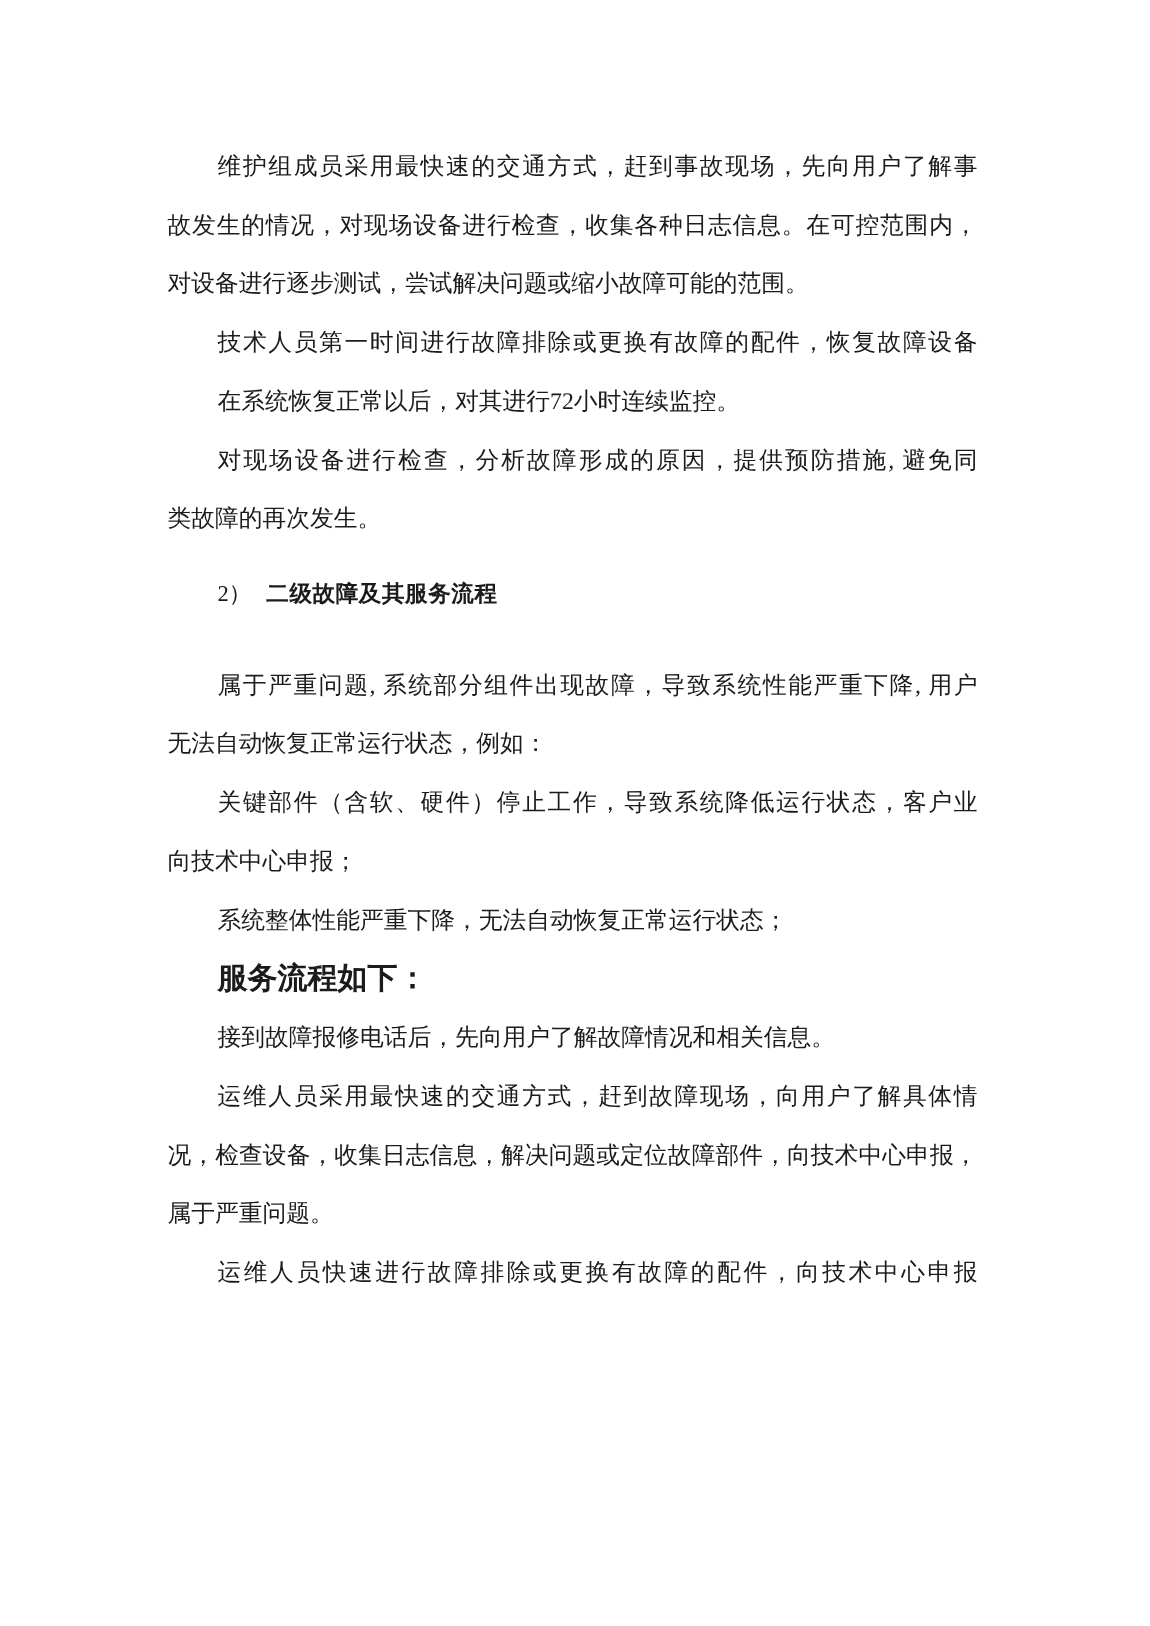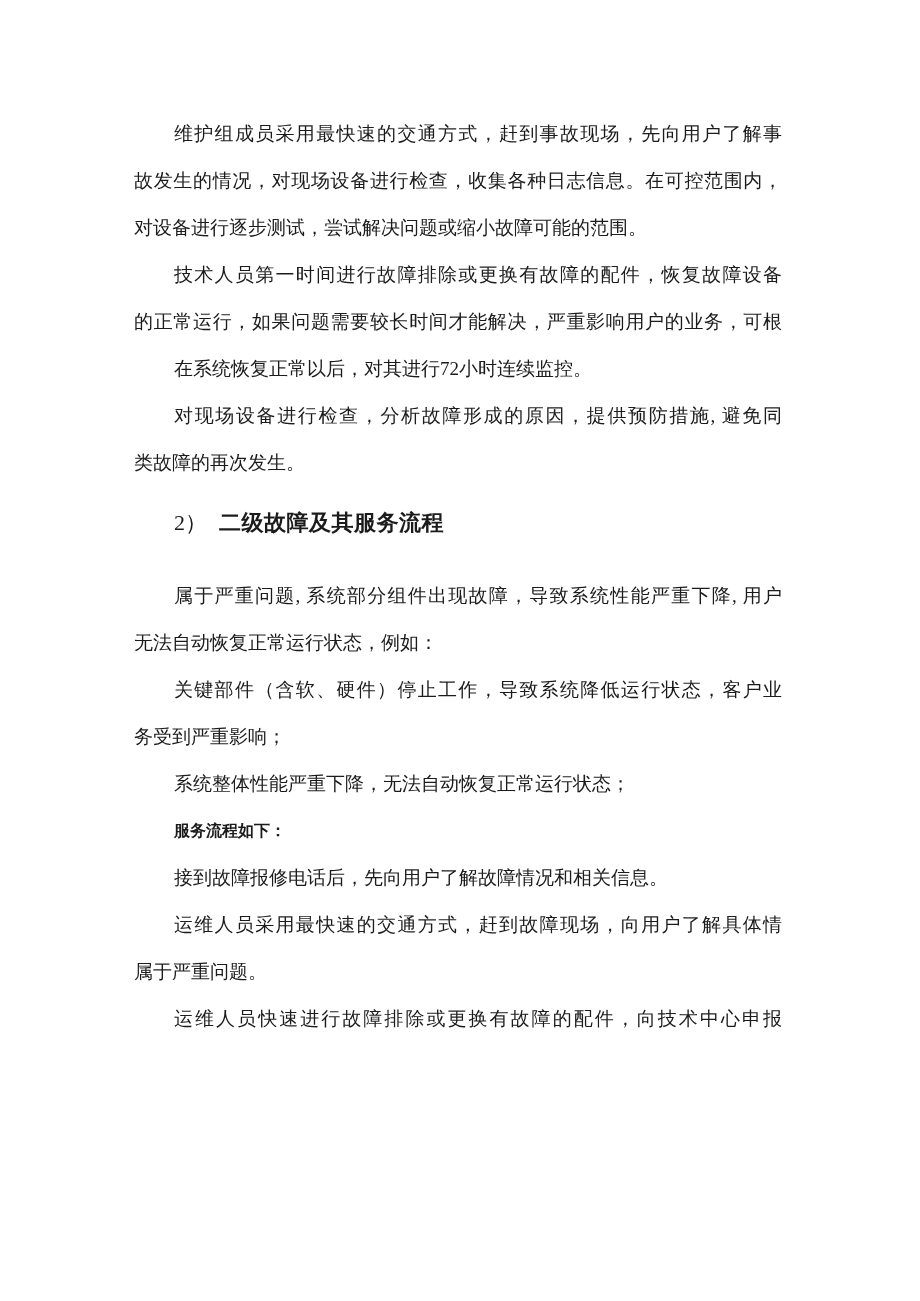--- a/index.html
+++ b/index.html
@@ -28,69 +28,69 @@
     white-space: nowrap;
   }
   .ln.full {
     white-space: normal;
     text-align: justify;
     text-align-last: justify;
   }
   .ind { text-indent: 40px; }
   .b {
     font-weight: bold;
-    font-size: 16px;
+    font-size: 24px;
   }
   .heading {
     line-height: 47px;
     height: 47px;
     margin: 13px 0 26px 0;
     text-indent: 40px;
-    font-size: 22px;
+    font-size: 18px;
   }
   .heading .num { font-weight: normal; }
   .heading .label {
     font-weight: bold;
     margin-left: 12px;
     letter-spacing: 0.5px;
   }
 </style>
 </head>
 <body>
 
 <div class="page">
   <div class="text-block">
 
     <div class="ln ind full">维护组成员采用最快速的交通方式，赶到事故现场，先向用户了解事</div>
     <div class="ln full">故发生的情况，对现场设备进行检查，收集各种日志信息。在可控范围内，</div>
     <div class="ln">对设备进行逐步测试，尝试解决问题或缩小故障可能的范围。</div>
 
     <div class="ln ind full">技术人员第一时间进行故障排除或更换有故障的配件，恢复故障设备</div>
-    <div class="ln full">的正常运行，如果问题需要较长时间才能解决，严重影响用户的业务，可根</div>
 
     <div class="ln ind">在系统恢复正常以后，对其进行72小时连续监控。</div>
 
     <div class="ln ind full">对现场设备进行检查，分析故障形成的原因，提供预防措施, 避免同</div>
     <div class="ln">类故障的再次发生。</div>
 
     <div class="heading">
       <span class="num">2）</span><span class="label">二级故障及其服务流程</span>
     </div>
 
     <div class="ln ind full">属于严重问题, 系统部分组件出现故障，导致系统性能严重下降, 用户</div>
     <div class="ln">无法自动恢复正常运行状态，例如：</div>
 
     <div class="ln ind full">关键部件（含软、硬件）停止工作，导致系统降低运行状态，客户业</div>
-    <div class="ln">务受到严重影响；</div>
+    <div class="ln">向技术中心申报；</div>
 
     <div class="ln ind">系统整体性能严重下降，无法自动恢复正常运行状态；</div>
 
     <div class="ln ind b">服务流程如下：</div>
 
     <div class="ln ind">接到故障报修电话后，先向用户了解故障情况和相关信息。</div>
 
     <div class="ln ind full">运维人员采用最快速的交通方式，赶到故障现场，向用户了解具体情</div>
+    <div class="ln full">况，检查设备，收集日志信息，解决问题或定位故障部件，向技术中心申报，</div>
     <div class="ln">属于严重问题。</div>
 
     <div class="ln ind full">运维人员快速进行故障排除或更换有故障的配件，向技术中心申报</div>
 
   </div>
 </div>
 
 </body></html>

